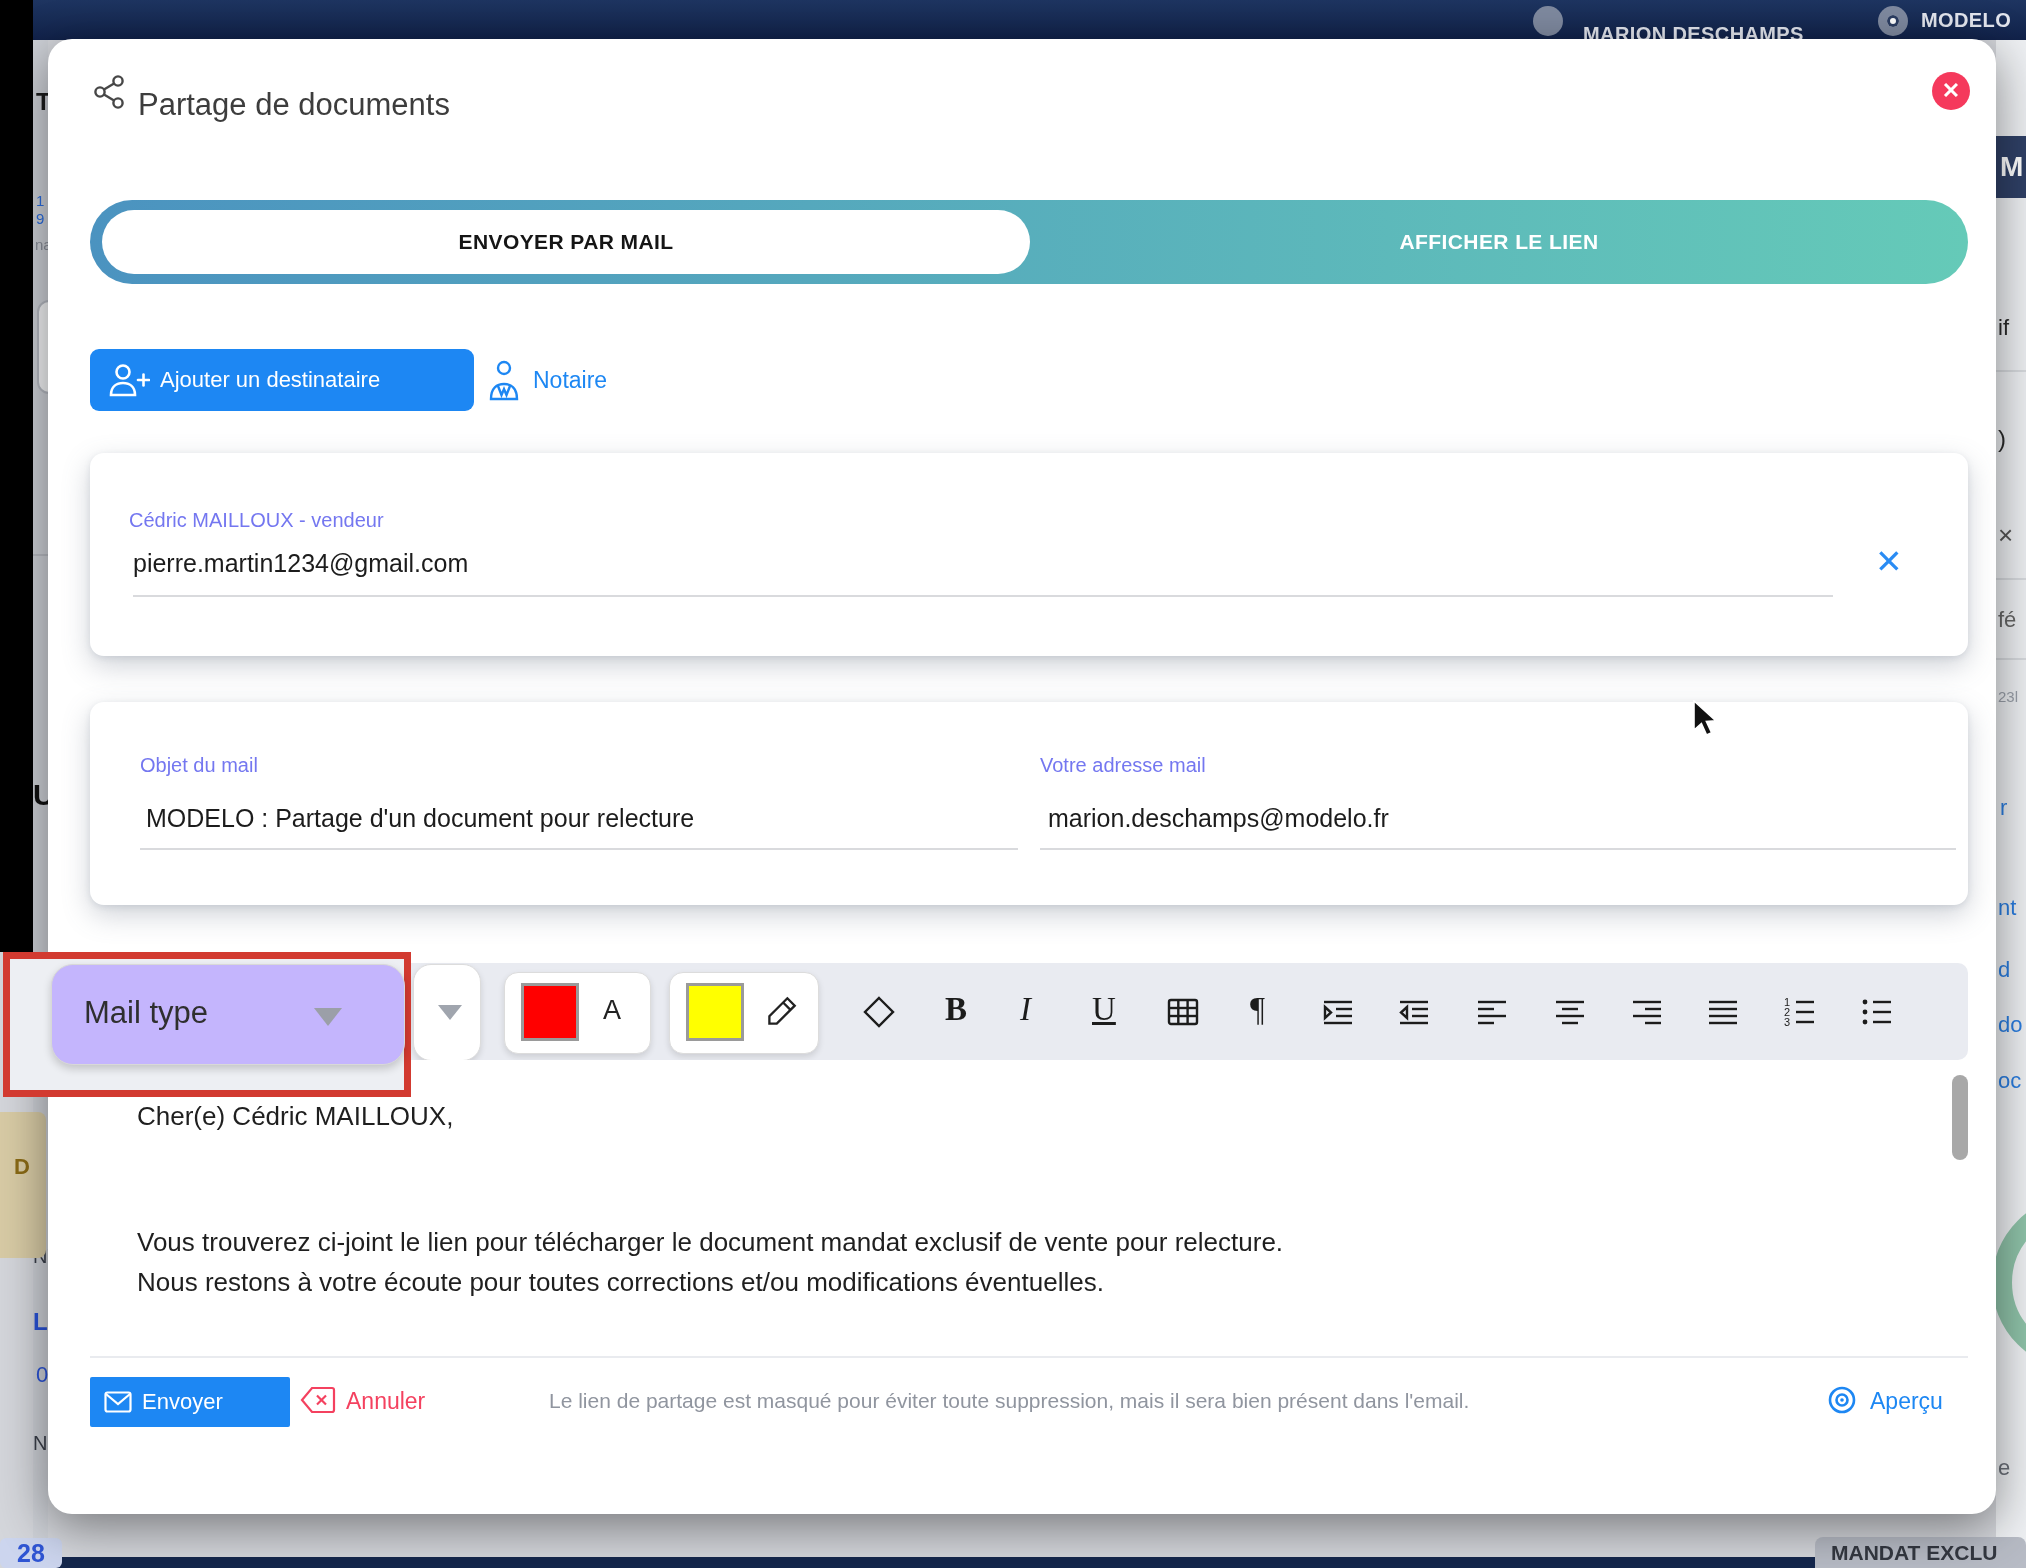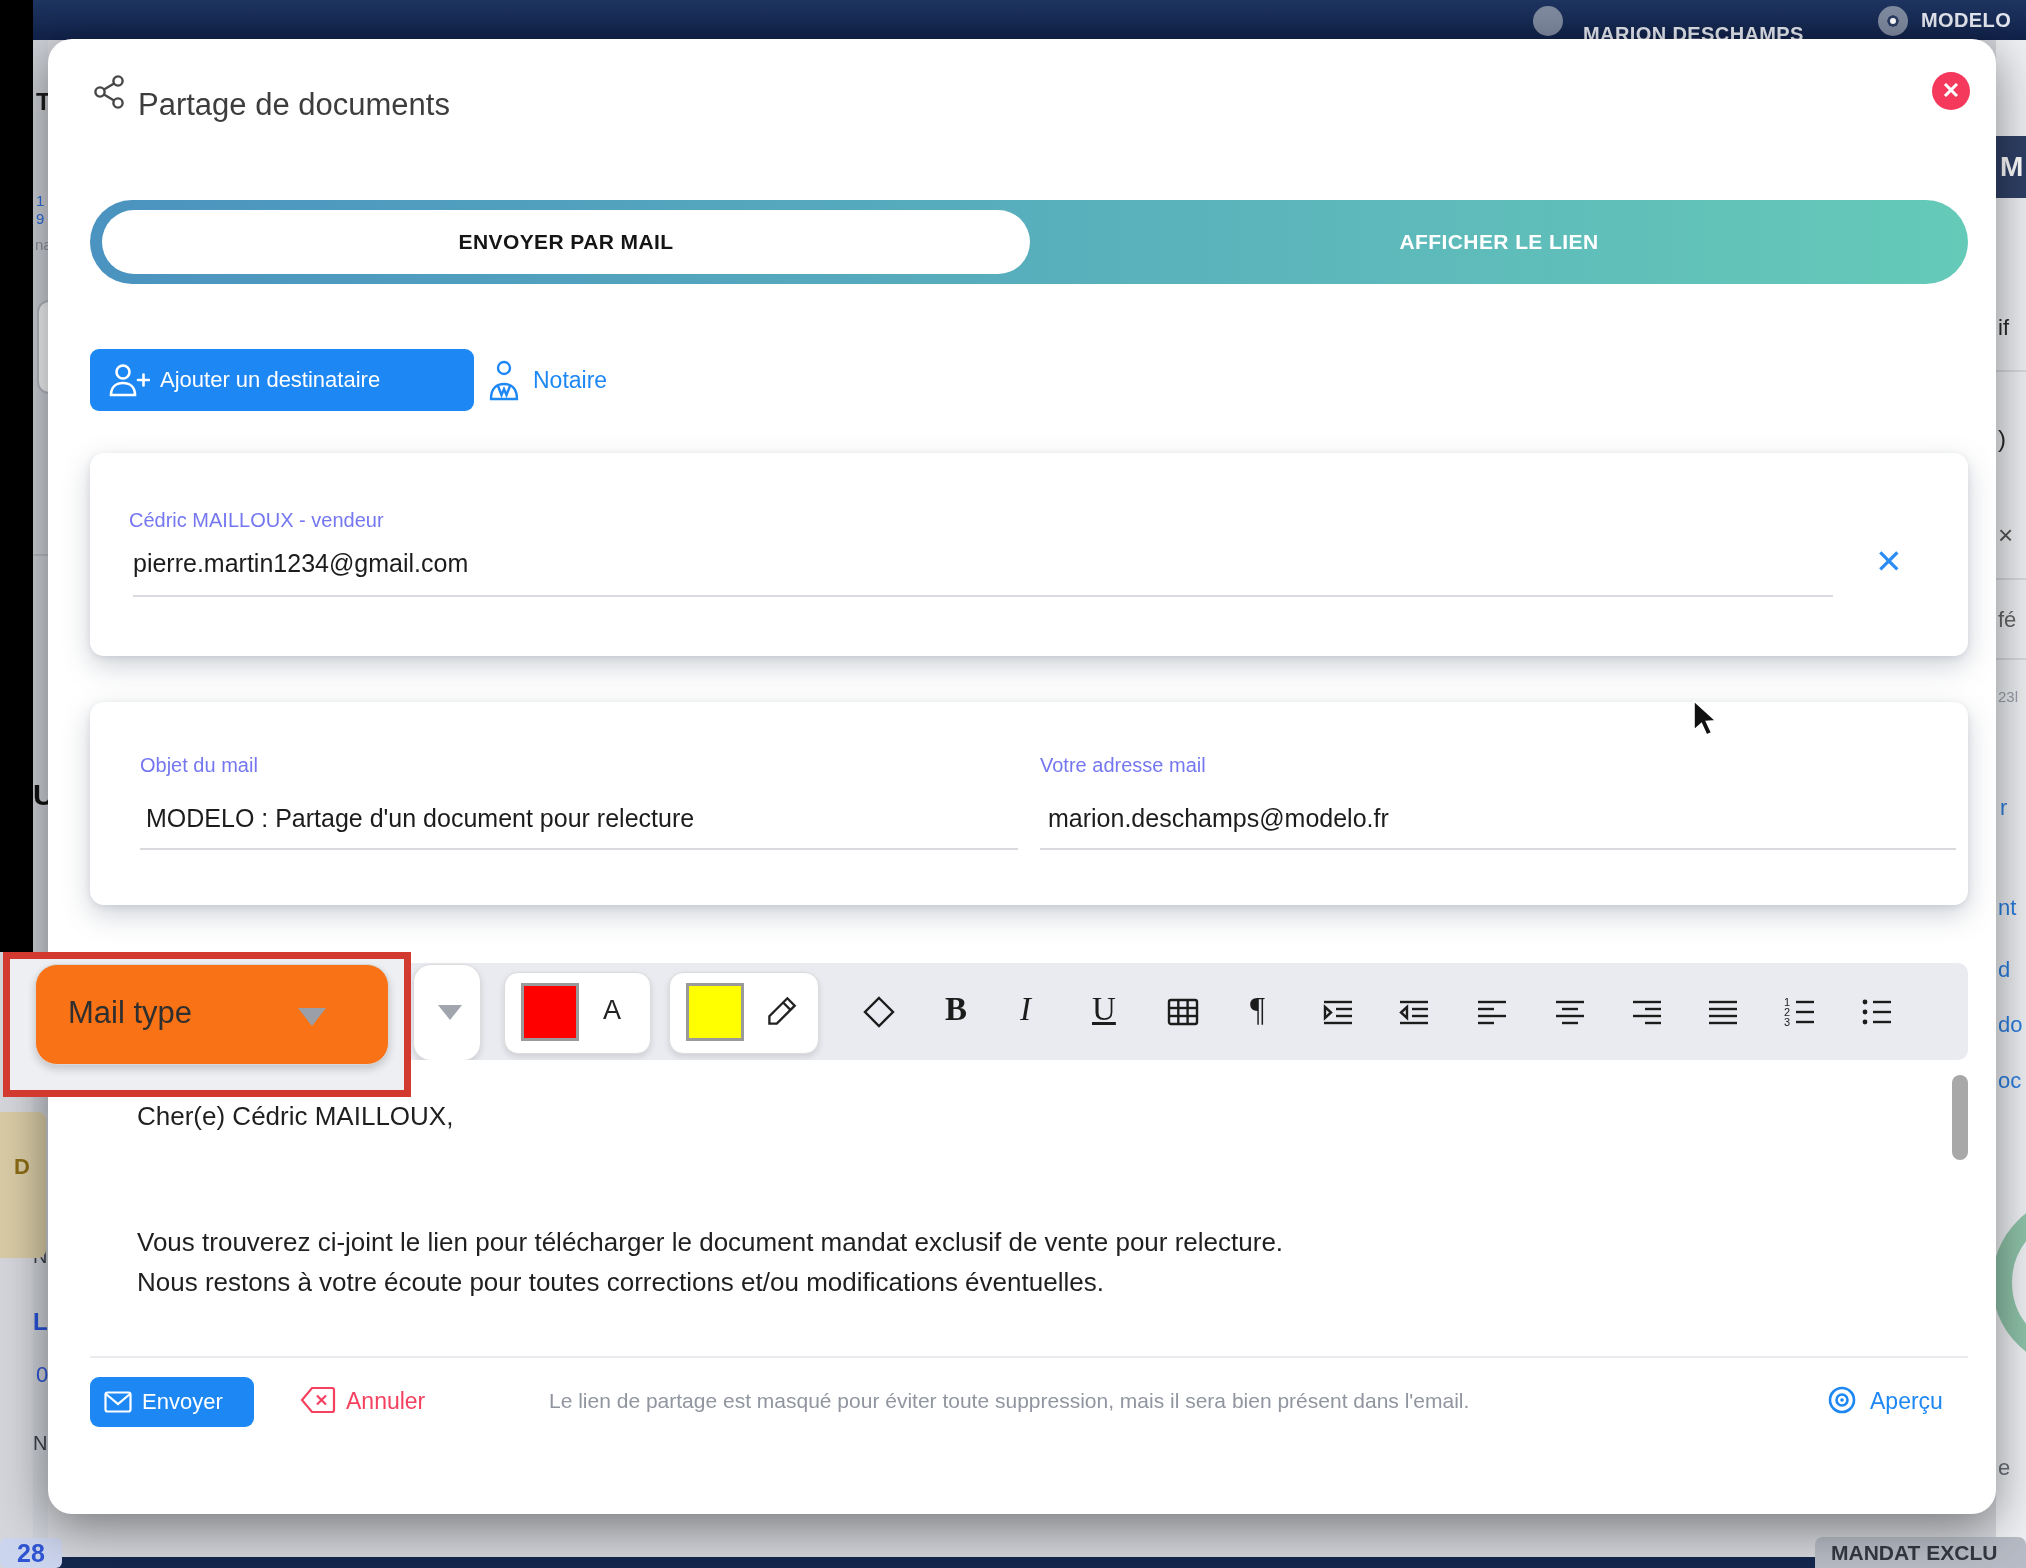--- a/index.html
+++ b/index.html
@@ -51,30 +51,30 @@
   .toolbar{position:absolute;left:42px;top:924px;width:1878px;height:97px;background:#e9ebf1;border-radius:10px;}
   .tbtn{position:absolute;background:#fff;border:1px solid #dcdcdc;border-radius:14px;box-shadow:0 3px 6px rgba(0,0,0,.12);}
   .swatch{position:absolute;top:10px;width:58px;height:58px;border:3px solid #9a9a9a;box-sizing:border-box;}
   .tri{width:0;height:0;border-left:12px solid transparent;border-right:12px solid transparent;border-top:15px solid #a0a5ae;}
   .ticon{position:absolute;top:31px;width:36px;height:36px;}
   .tglyph{position:absolute;top:28px;font-family:"Liberation Serif",serif;font-size:33px;color:#1c1c1c;line-height:36px;}
   .editor{position:absolute;left:42px;top:1021px;width:1878px;height:296px;background:#fff;border-bottom:2px solid #e9ebef;overflow:hidden;}
   .bodytxt{position:absolute;left:47px;top:36px;width:1760px;font-size:26px;color:#1f1f1f;line-height:40px;}
   .thumb{position:absolute;left:1862px;top:15px;width:16px;height:85px;border-radius:8px;background:#a8a8a8;}
   
-  .sendbtn{position:absolute;left:42px;top:1338px;width:164px;height:50px;background:#1d87f3;border-radius:9px;color:#fff;font-size:22px;}
+  .sendbtn{position:absolute;left:42px;top:1338px;width:200px;height:50px;background:#1d87f3;border-radius:2px;color:#fff;font-size:22px;}
   .sendbtn .lbl{position:absolute;left:52px;top:12px;}
   .cancel{position:absolute;left:252px;top:1344px;color:#f4415f;font-size:23px;cursor:pointer;}
   .cancel .lbl{position:absolute;left:46px;top:5px;white-space:nowrap;}
   .note{position:absolute;left:501px;top:1350px;font-size:21px;color:#90959f;white-space:nowrap;}
   .preview{position:absolute;left:1776px;top:1344px;color:#1d87f3;font-size:23px;cursor:pointer;}
   .preview .lbl{position:absolute;left:46px;top:5px;}
   
   .redbox{left:3px;top:952px;width:408px;height:145px;border:7px solid #d23a30;background:#edeff3;box-sizing:border-box;z-index:30;}
-  .mailtype{position:absolute;left:25px;top:5px;width:352px;height:99px;background:#f97316;border:1px solid #d8d8d8;border-radius:22px;
+  .mailtype{position:absolute;left:41px;top:5px;width:352px;height:99px;background:#c4b5fd;border:1px solid #d8d8d8;border-radius:22px;
             box-shadow:0 4px 8px rgba(0,0,0,.18);}
   .mailtype .lbl{position:absolute;left:32px;top:30px;font-size:31px;color:#2f2f2f;}
   .mailtype .tri{position:absolute;left:262px;top:43px;border-left:14px solid transparent;border-right:14px solid transparent;border-top:18px solid #9b9fa8;}
   .cursor{left:1693px;top:700px;z-index:40;}
 </style>
 </head>
 <body>
 
 <div class="stage">
 

